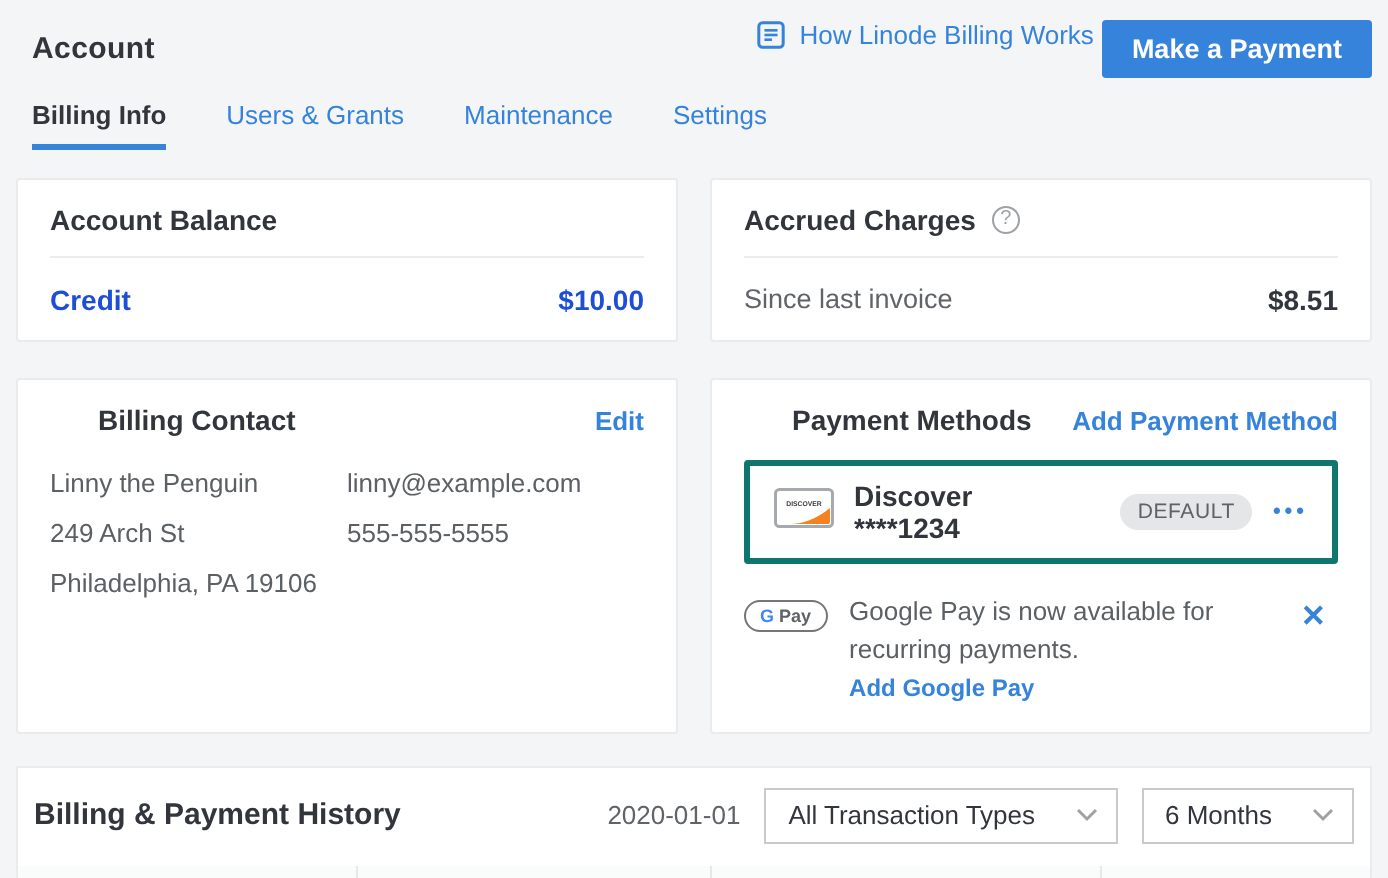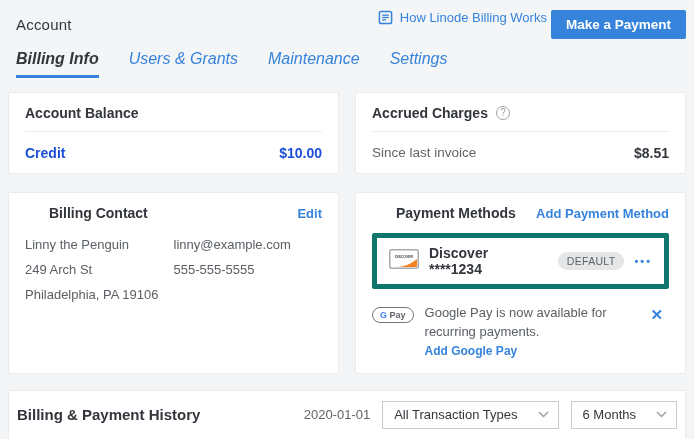--- a/index.html
+++ b/index.html
@@ -7,34 +7,34 @@
   body { font-family: "Liberation Sans", sans-serif; }
   .page {
     width: 694px; height: 439px; background: #f4f5f6;
     position: relative; overflow: hidden; margin: 0 auto;
   }
   
   .top-header {
     display: flex; justify-content: space-between; align-items: center;
     padding: 10px 8px 0 16px; height: 38px;
   }
-  .page-title { font-size: 15px; font-weight: 400; color: #32363c; letter-spacing: .2px; }
+  .page-title { font-size: 15px; font-weight: 700; color: #32363c; letter-spacing: .2px; }
   .header-right { display: flex; align-items: flex-start; gap: 4px; }
   .help-link { display: flex; align-items: center; gap: 7px; color: #3683dc; font-size: 13px; cursor: pointer; }
   .help-link svg { display: block; }
   .primary-btn {
     background: #3683dc; color: #fff; font-family: "Liberation Sans", sans-serif;
     font-size: 13.5px; font-weight: 700; border: none; border-radius: 2px;
     padding: 7px 15px; cursor: pointer;
   }
   
   .tabs { display: flex; gap: 30px; padding: 0 0 0 16px; margin-top: 12px; }
   .tab {
-    font-size: 16px; color: #3683dc; padding-bottom: 7px; cursor: pointer;
-    border-bottom: 3px solid transparent; text-decoration: none; font-style: italic;
+    font-size: 13px; color: #3683dc; padding-bottom: 7px; cursor: pointer;
+    border-bottom: 3px solid transparent; text-decoration: none;
   }
   .tab.active { color: #32363c; font-weight: 700; border-bottom-color: #3683dc; }
   
   .cards-row {
     display: grid; grid-template-columns: 1fr 1fr; gap: 16px; margin: 14px 8px 0;
   }
   .card {
     background: #fff; border: 1px solid #eaebec; border-radius: 2px;
     padding: 12px 16px;
   }
@@ -52,21 +52,21 @@
   }
   .link { color: #3683dc; font-size: 13px; font-weight: 700; text-decoration: none; cursor: pointer; }
   .cards-row2 { display: grid; grid-template-columns: 1fr 1fr; gap: 16px; margin: 18px 8px 0; }
   .tall-card { min-height: 140px; }
   
   .contact-cols { display: flex; margin-top: 16px; }
   .contact-col { width: 50%; }
   .contact-line { font-size: 13px; color: #5b6065; margin-bottom: 10px; }
   
   .method-row {
-    border: 5px solid #0f766e; border-radius: 2px; margin-top: 12px;
+    border: 3px solid #0f766e; border-radius: 2px; margin-top: 12px;
     display: flex; align-items: center; padding: 7px 12px; gap: 10px;
   }
   .method-label { font-size: 14px; font-weight: 700; color: #32363c; }
   .method-expiry { font-size: 13px; color: #606469; margin-left: 2px; }
   .badge {
     background: #e5e6e7; color: #5e6165; font-size: 10.5px; letter-spacing: .3px;
     padding: 3px 9px; border-radius: 9px; margin-left: 10px;
   }
   .dots-btn {
     margin-left: auto; color: #3683dc; font-size: 11px; font-weight: 700;

